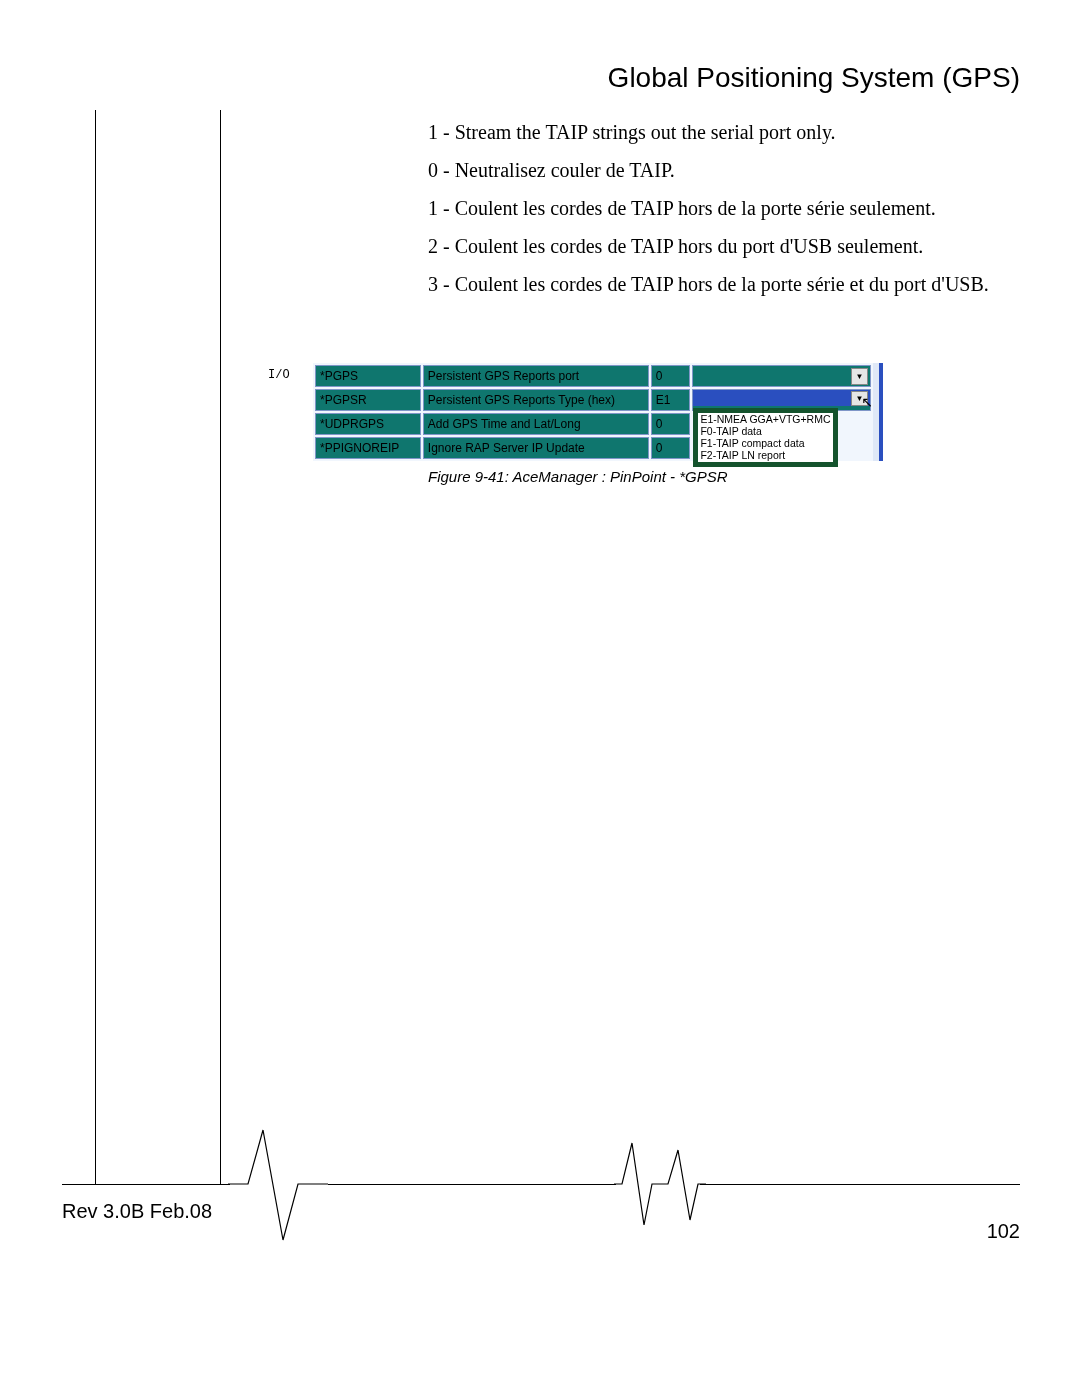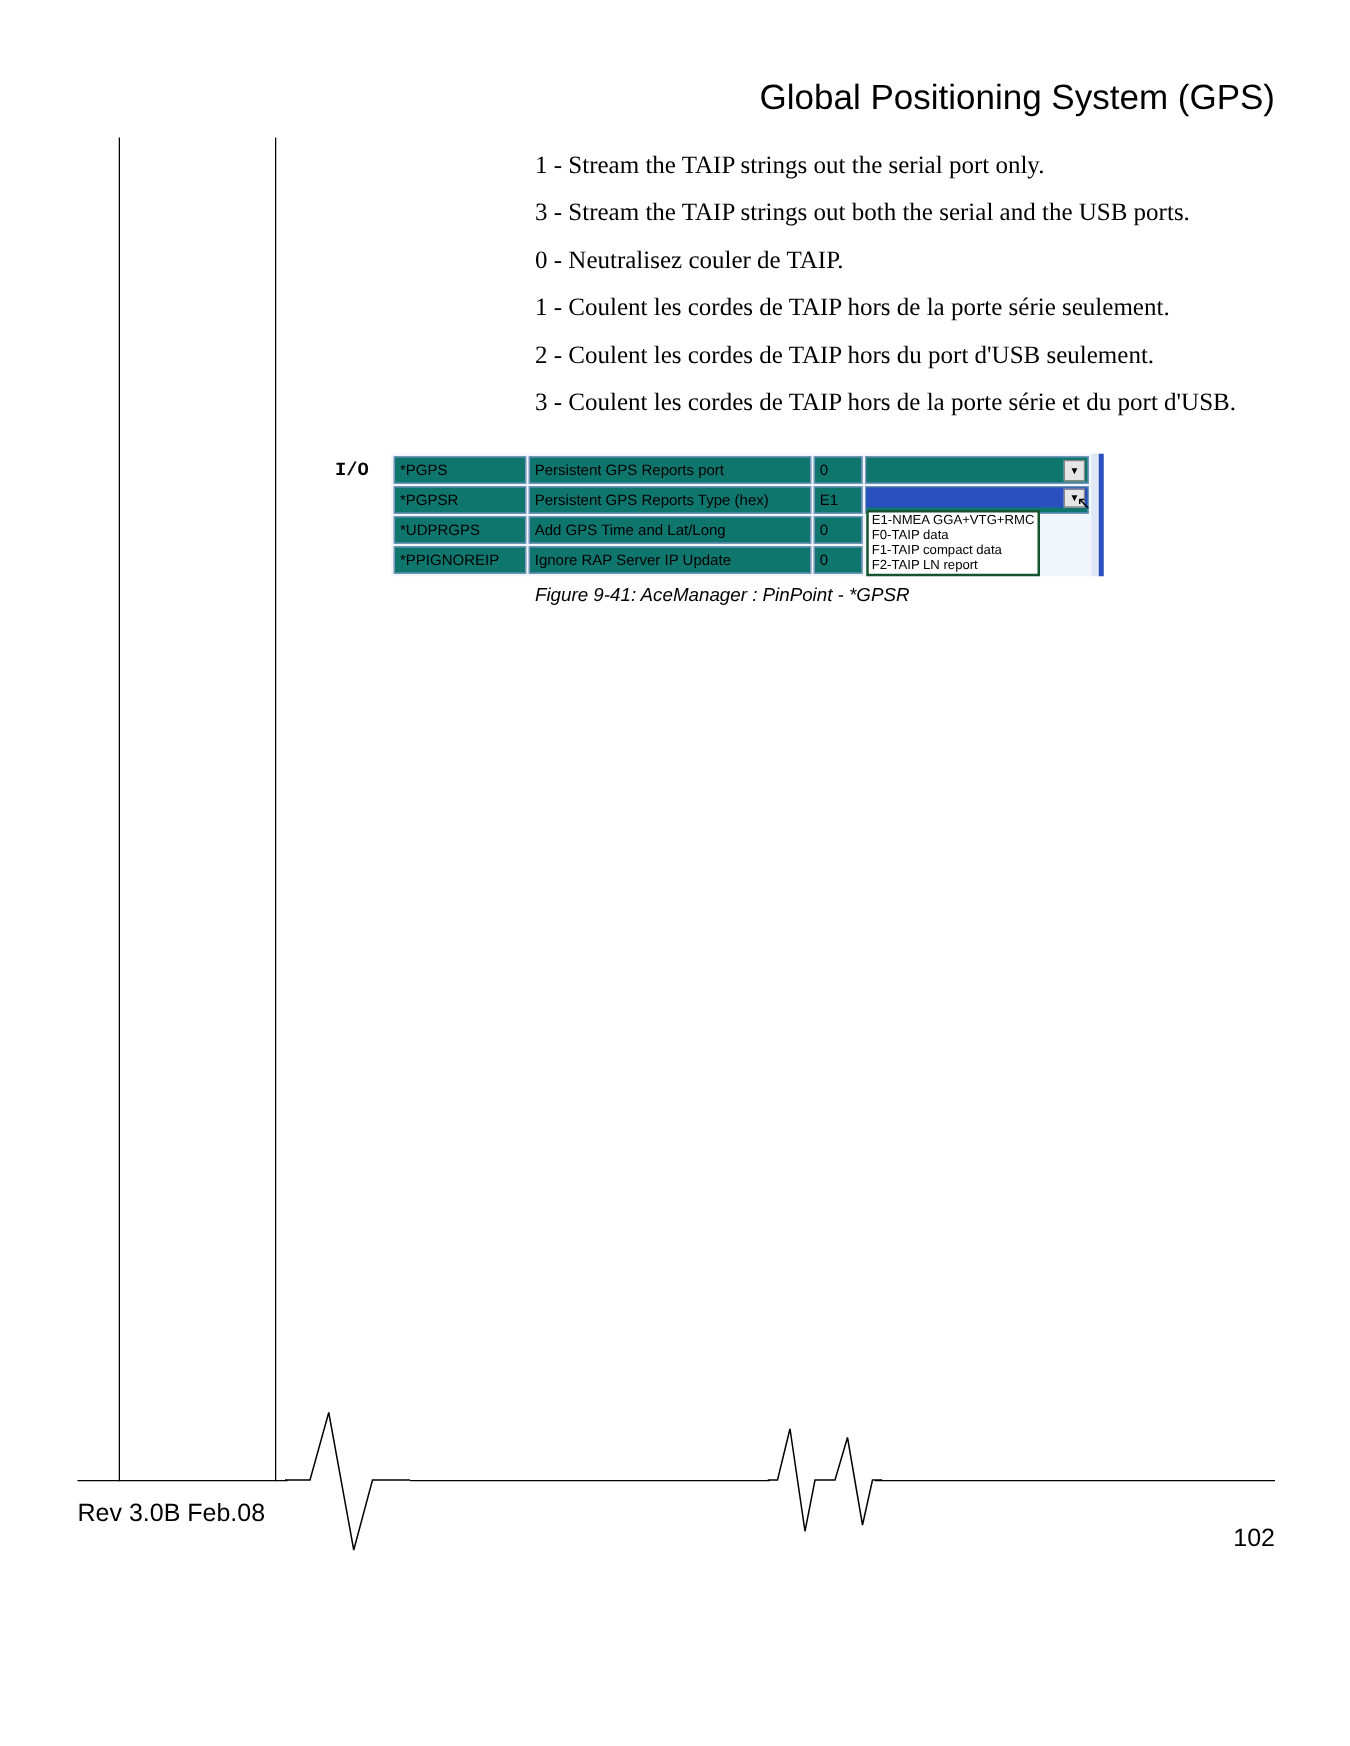--- a/index.html
+++ b/index.html
@@ -50,22 +50,22 @@
     line-height: 1.4;
   }
   .content p {
     margin: 0 0 10px 0;
   }
   .io-label {
     position: absolute;
     left: 268px;
     top: 368px;
     font-family: "Courier New", monospace;
-    font-weight: bold;
-    font-size: 15px;
+    font-weight: normal;
+    font-size: 12px;
   }
   .ace-outer {
     position: absolute;
     left: 313px;
     top: 363px;
     width: 560px;
     background: #f1f6fd;
     border-right: 6px solid #dfe8f7;
   }
   .ace-outer .stripe {
@@ -142,21 +142,21 @@
     position: absolute;
     right: -3px;
     top: 4px;
     font-size: 14px;
     pointer-events: none;
   }
   .dd-list {
     position: absolute;
     left: 0;
     top: 18px;
-    border: 2px solid #14532d;
+    border: 5px solid #14532d;
     background: #fff;
     font-size: 10.5px;
     line-height: 1.15;
     padding: 0 2px 1px 2px;
     white-space: nowrap;
     z-index: 5;
   }
   .caption {
     position: absolute;
     left: 428px;
@@ -227,21 +227,20 @@
 <body>
 
 <div class="page">
   <div class="header-title">Global Positioning System (GPS)</div>
 
   <div class="vline-outer"></div>
   <div class="vline-inner"></div>
 
   <div class="content">
     <p>1 - Stream the TAIP strings out the serial port only.</p>
-    <p>3 - Stream the TAIP strings out both the serial and the USB ports.</p>
     <p>0 - Neutralisez couler de TAIP.</p>
     <p>1 - Coulent les cordes de TAIP hors de la porte série seulement.</p>
     <p>2 - Coulent les cordes de TAIP hors du port d'USB seulement.</p>
     <p>3 - Coulent les cordes de TAIP hors de la porte série et du port d'USB.</p>
   </div>
 
   <div class="io-label">I/O</div>
 
   <div class="ace-outer">
     <div class="stripe"></div>

